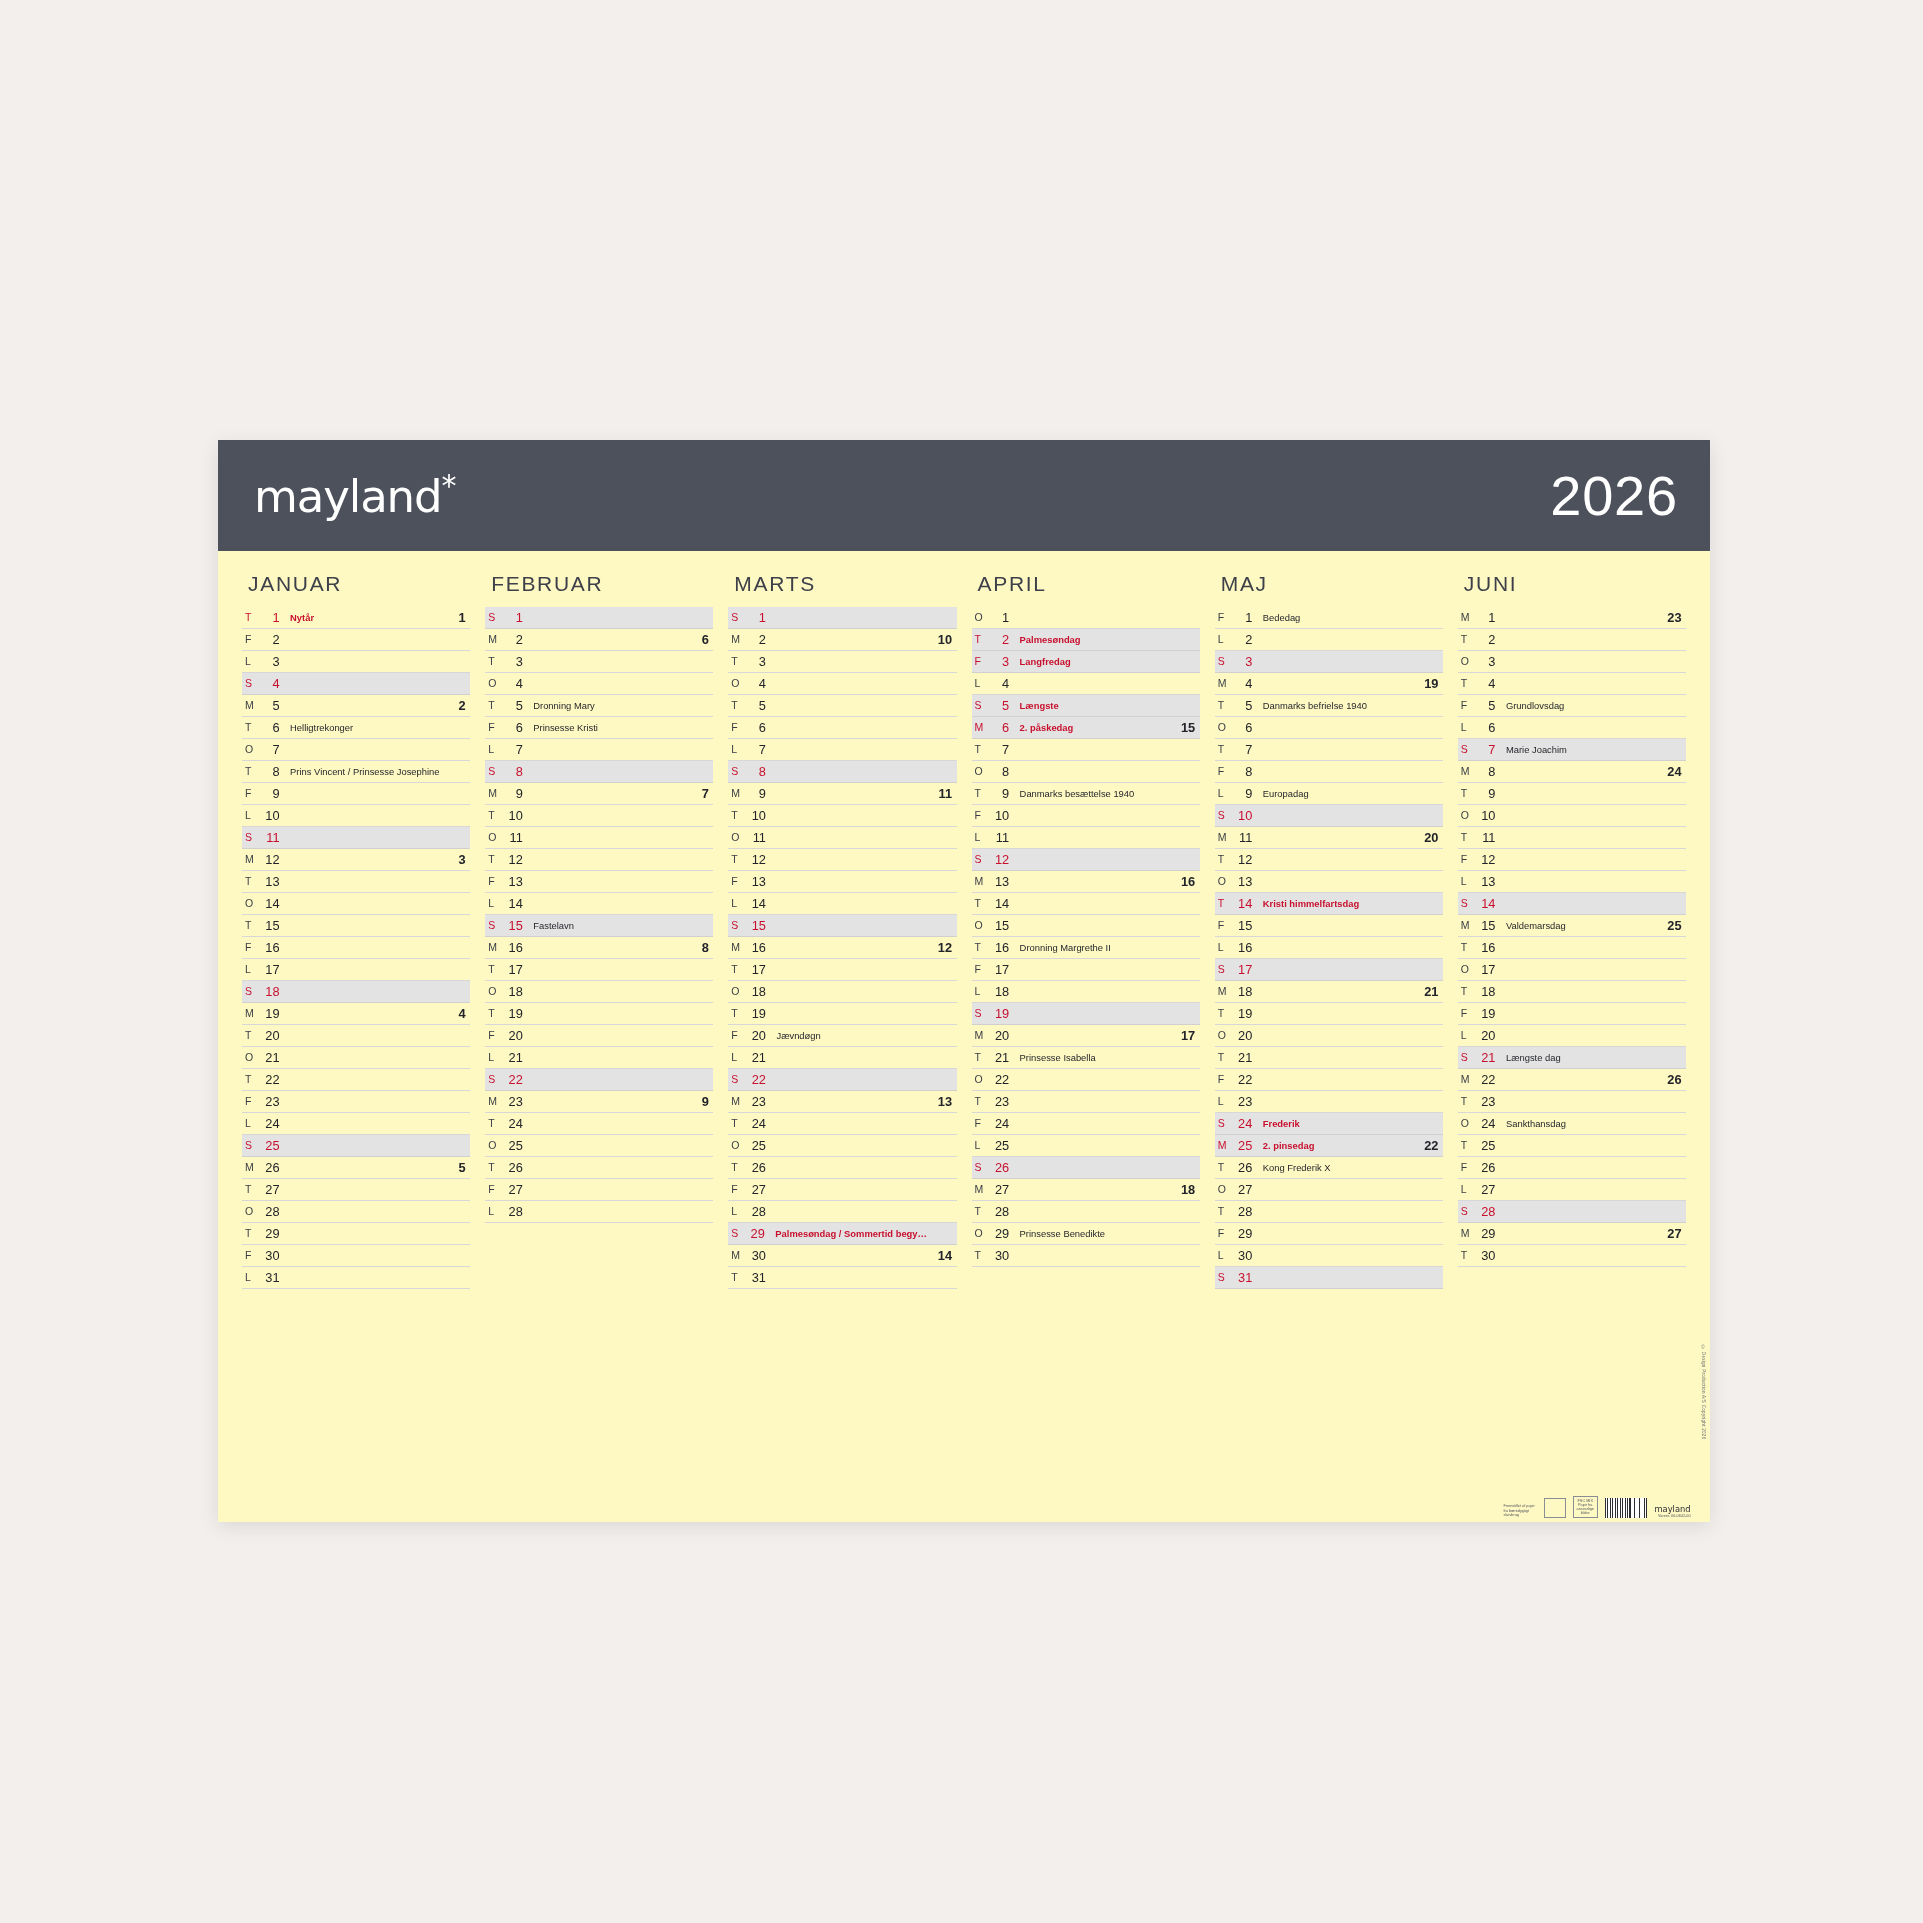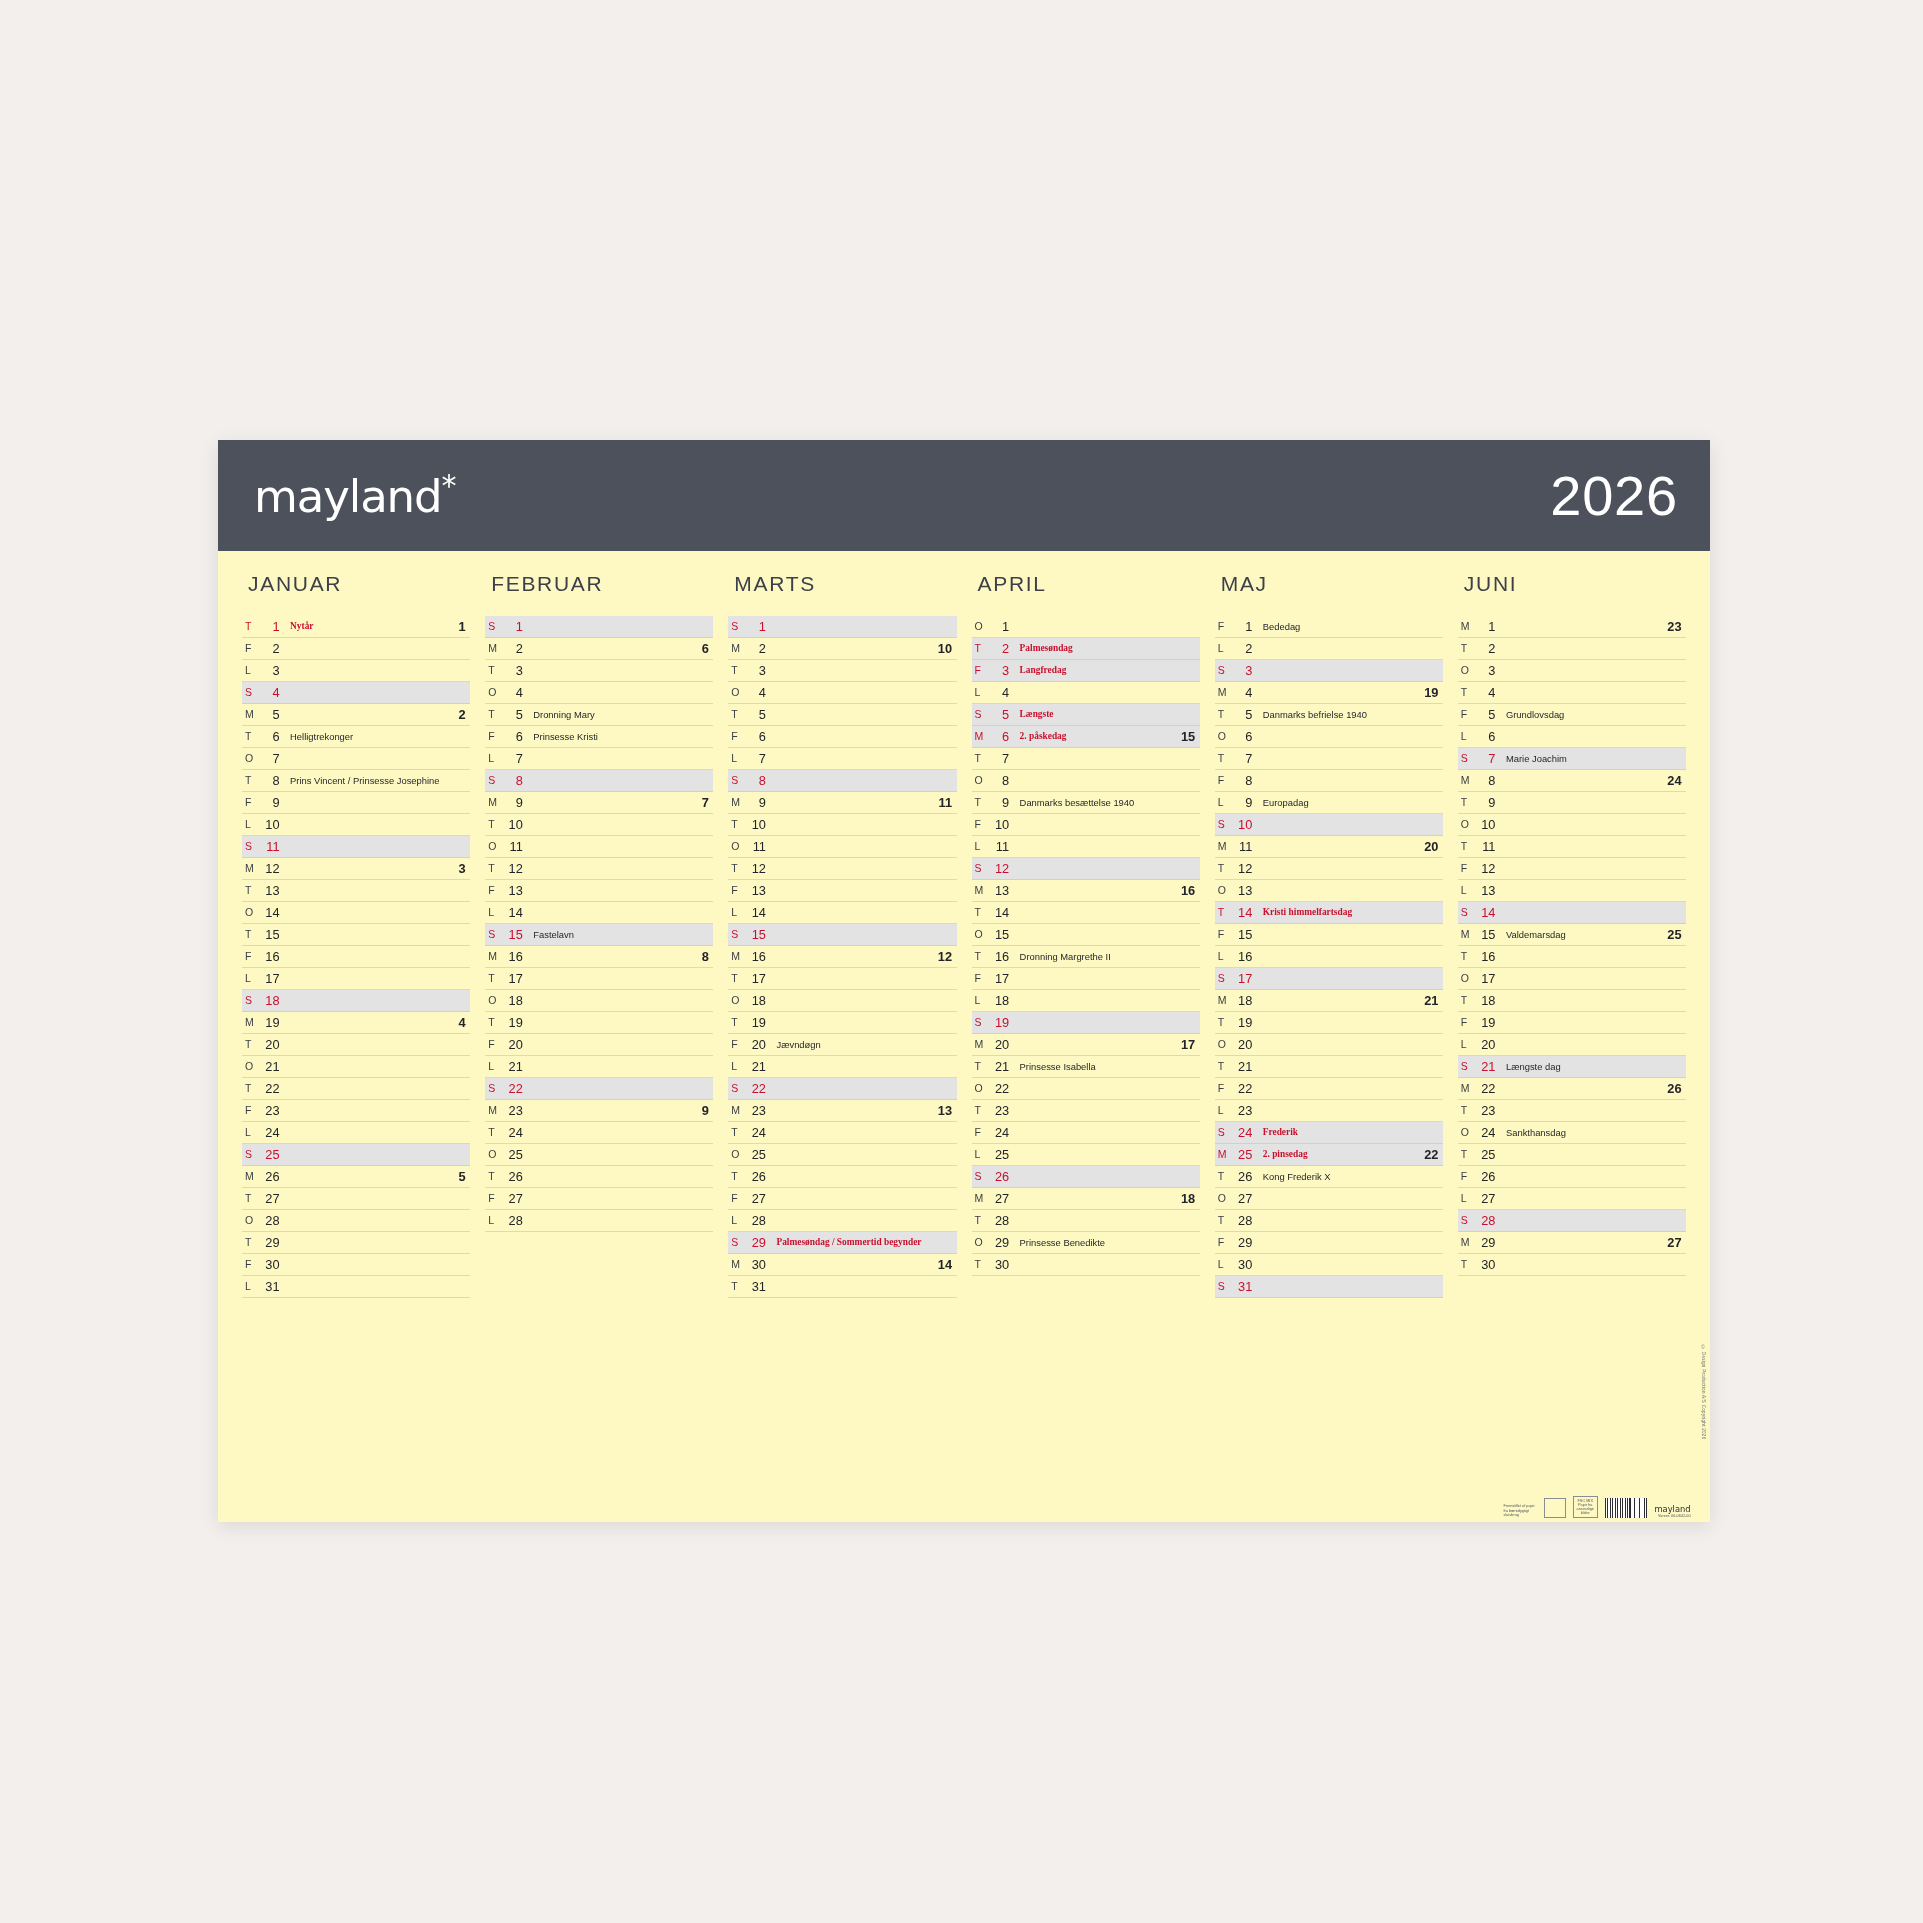--- a/index.html
+++ b/index.html
@@ -49,21 +49,20 @@
     padding:16.5px 16.5px 0 16.5px;
     box-sizing:border-box;
     position:relative;
   }
   .month{
     flex:1 1 0;
     padding:0 7.5px;
     box-sizing:border-box;
     display:flex;flex-direction:column;
     min-width:0;
-    gap:9px;
   }
   .month-title{
     font-size:21px;
     letter-spacing:1.7px;
     color:#3d4049;
     font-weight:400;
     padding:4.5px 0 10.5px 6px;
   }
   .days{display:flex;flex-direction:column;}
   .day{
@@ -94,21 +93,21 @@
   .day.sun .dow,.day.sun .dnum,.day.red .dow,.day.red .dnum{color:#c8102e;}
   .note{
     flex:1 1 auto;
     font-size:9.4px;
     color:#25272c;
     padding-left:6px;
     white-space:nowrap;
     overflow:hidden;
     text-overflow:ellipsis;
   }
-  .note.holiday{color:#c8102e;font-weight:bold;font-family:Liberation Serif, serif;}
+  .note.holiday{color:#c8102e;font-weight:bold;}
   .week{
     font-size:12.8px;
     font-weight:bold;
     color:#22242a;
     padding-right:4.5px;
     min-width:19.5px;
     text-align:right;
   }
   
   #footer-marks{

